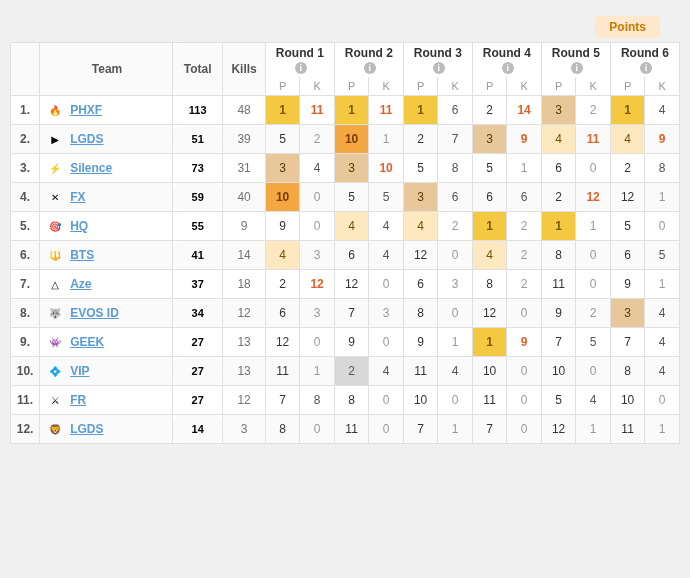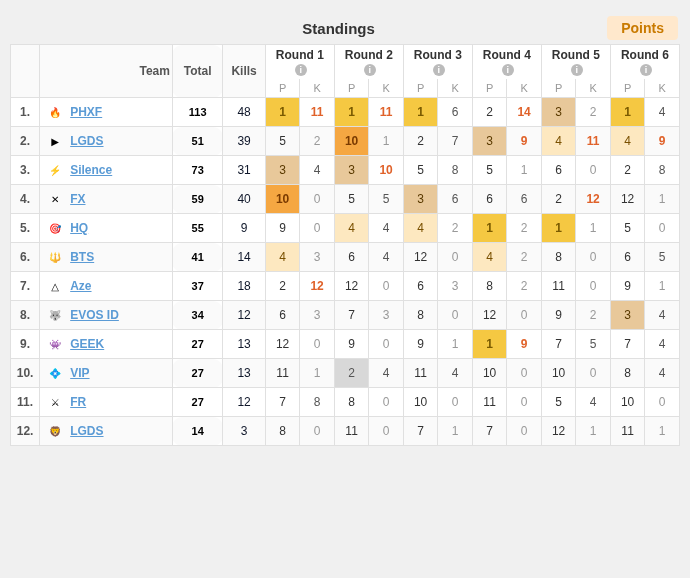--- a/index.html
+++ b/index.html
@@ -26,37 +26,37 @@
       flex: 1;
       text-align: center;
       font-weight: bold;
       font-size: 15px;
       color: #333;
     }
     .title-bar .points-badge {
       background: #ffe8cc;
       color: #c97a00;
       font-weight: bold;
-      font-size: 14px;
+      font-size: 12px;
       padding: 4px 14px;
       border-radius: 4px;
-      margin-right: 2px;
+      margin-right: 20px;
     }
     table {
       width: 100%;
       border-collapse: collapse;
       background: #fff;
     }
     th, td {
       text-align: center;
       padding: 3px 2px;
       border: 1px solid #e0e0e0;
     }
     .col-rank { width: 22px; }
-    .col-team { width: 100px; text-align: right; padding-left: 4px; }
+    .col-team { width: 100px; text-align: center; padding-left: 4px; }
     .col-total { width: 38px; border-radius: 10px; }
     .col-kills { width: 32px; }
     .col-p { width: 26px; }
     .col-k { width: 26px; }
 
     .header-round {
       background: #fff;
       font-weight: bold;
       font-size: 12px;
       color: #333;
@@ -72,21 +72,21 @@
     .header-main {
       font-size: 12px;
       font-weight: bold;
       color: #555;
       background: #fafafa;
     }
 
     .rank { font-weight: bold; color: #555; font-size: 12px; }
     .team-name { color: #5b9bd5; font-weight: bold; font-size: 12px; text-decoration: underline; }
     .total { font-weight: bold; font-size: 11px; }
-    .kills { font-size: 12px; color: #0f172a; }
+    .kills { font-size: 12px; color: #737373; }
 
     
     .pp-gold { background: #f5c842; color: #7a5a00; font-weight: bold; }
     .pp-orange { background: #f5a742; color: #7a3a00; font-weight: bold; }
     .pp-tan { background: #e8c89a; color: #5a3a00; }
     .pp-light { background: #fde8c0; color: #7a5000; }
     .pp-gray { background: #e0e0e0; color: #555; }
     .pp-white { background: #fff; color: #333; }
 
     
@@ -136,21 +136,20 @@
     tr td.pp-tan { background: #e8c89a !important; }
     tr td.pp-light { background: #fde8c0 !important; }
     tr td.pp-gray { background: #d8d8d8 !important; }
   </style>
 </head>
 <body>
 
 <div class="container">
   <div class="title-bar">
     <div style="flex:0 0 60px;"></div>
-    <div class="standings-title">Standings</div>
     <div class="points-badge">Points</div>
   </div>
 
   <table>
     <thead>
       <tr>
         <th class="col-rank header-main" rowspan="2"></th>
         <th class="col-team header-main" rowspan="2">Team</th>
         <th class="col-total header-main" rowspan="2">Total</th>
         <th class="col-kills header-main" rowspan="2">Kills</th>

